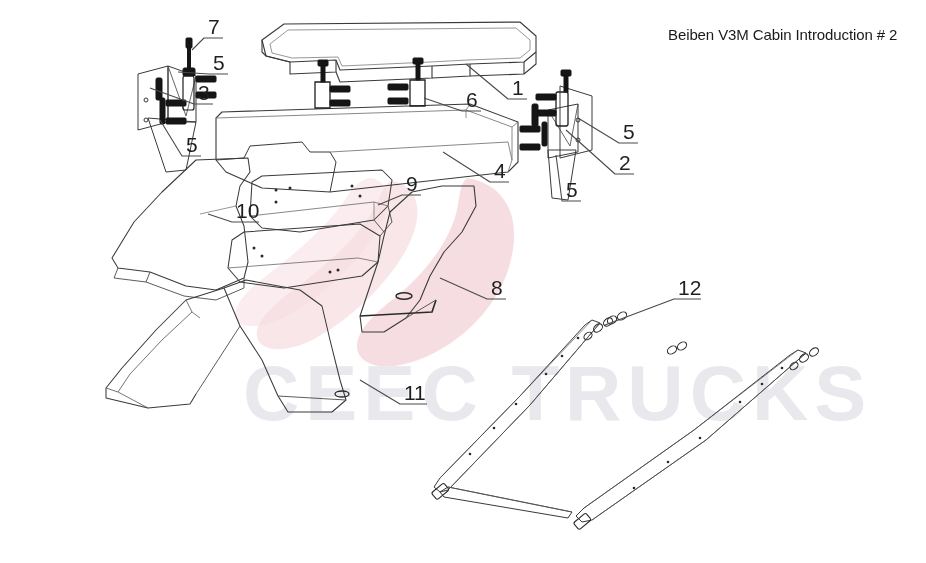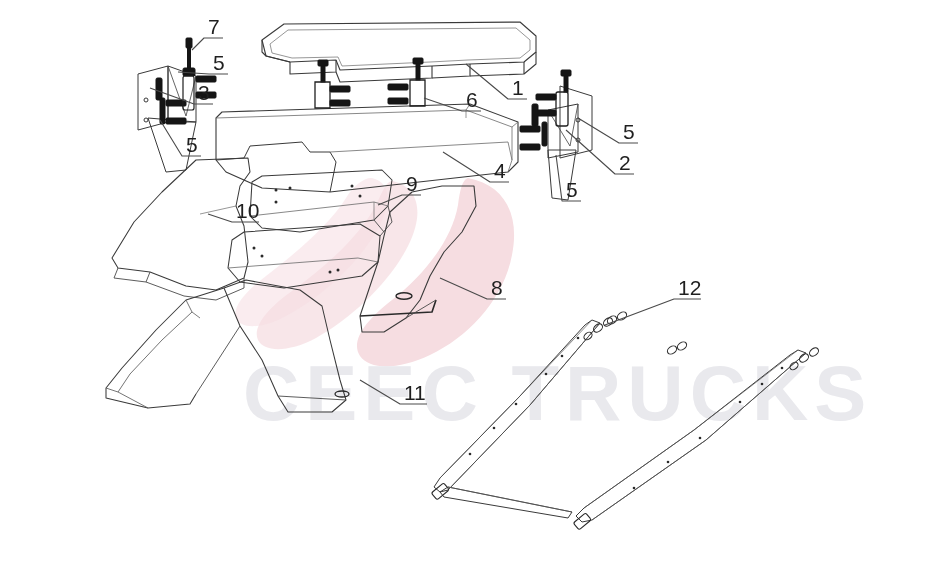--- a/index.html
+++ b/index.html
@@ -388,14 +388,15 @@
           </g>
           <g>
             <path d="M605 325 L674 299 L701 299" fill="none" stroke="#4a4a4a" stroke-width="1.1" stroke-linejoin="round"></path>
             <text x="678" y="295" font-family="&quot;Liberation Sans&quot;, sans-serif" font-size="21" fill="#1f1f1f">12</text>
           </g>
         </g>
 
     </g>
   </svg>
 
+  <div id="title">Beiben V3M Cabin Introduction # 2</div>
 
 </div>
 
 </body></html>

